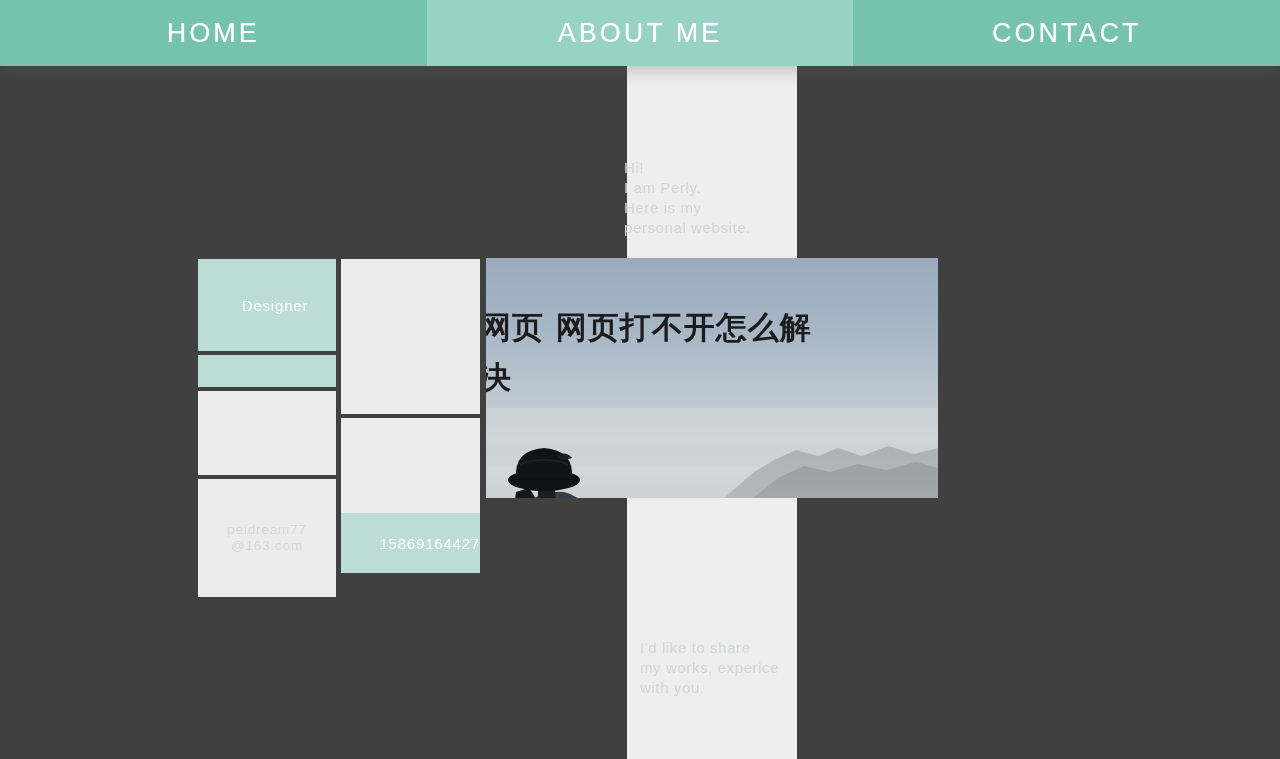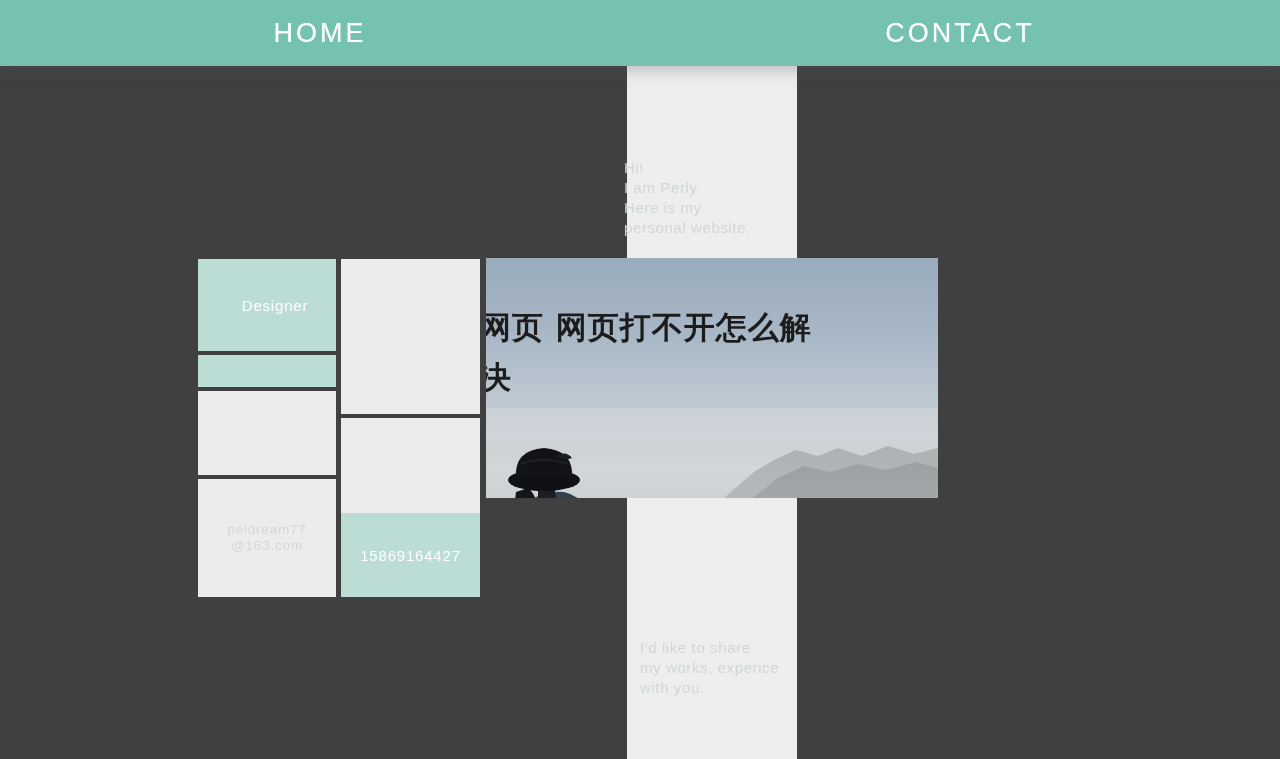--- a/index.html
+++ b/index.html
@@ -139,21 +139,21 @@
 
   
   .a1 { top: 0;   height: 92px; padding-left: 16px; }
   .a2 { top: 96px; height: 32px; }
   .a3 { top: 132px; height: 84px; }
   .a4 { top: 220px; height: 118px; }
 
   
   .b1 { top: 0;   height: 155px; }
   .b2 { top: 159px; height: 95px; }
-  .b3 { top: 254px; height: 84px; }
+  .b3 { top: 254px; height: 60px; justify-content: flex-end; }
 
   
   .photo-card {
     position: absolute;
     left: 486px;
     top: 258px;
     width: 452px;
     height: 240px;
     overflow: hidden;
     z-index: 12;
@@ -185,20 +185,21 @@
 </style>
 </head>
 <body>
 
 <div class="page">
 
   <div class="about-column"></div>
 
   <nav class="navbar">
     <div class="nav-item">HOME</div>
+    <div class="nav-item active">ABOUT ME</div>
     <div class="nav-item">CONTACT</div>
   </nav>
 
   <div class="faded-text intro-text">Hi!
 I am Perly.
 Here is my
 personal website.</div>
 
   <div class="faded-text outro-text">I'd like to share
 my works, experice

